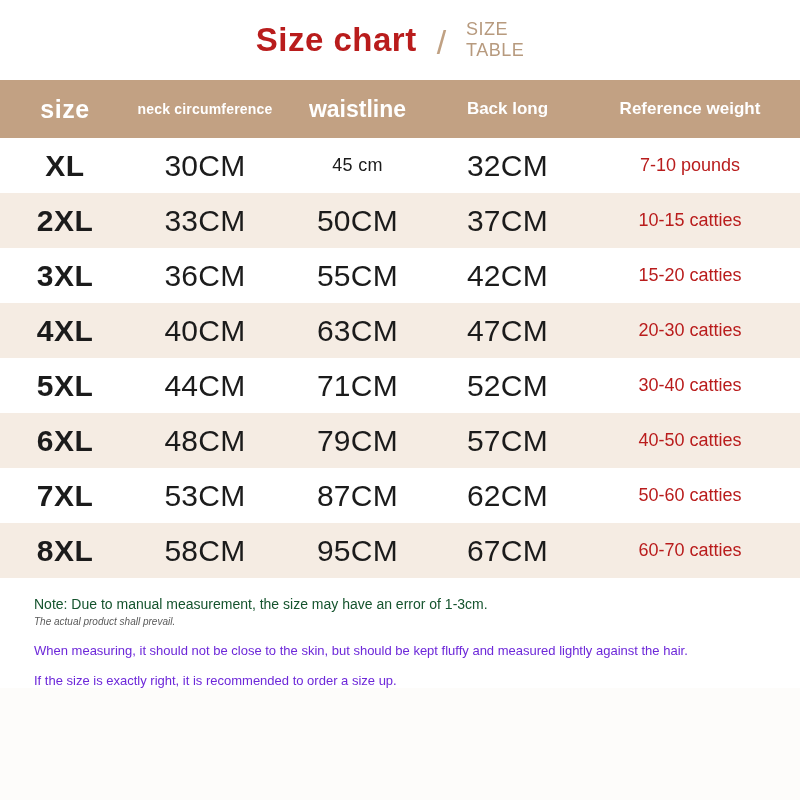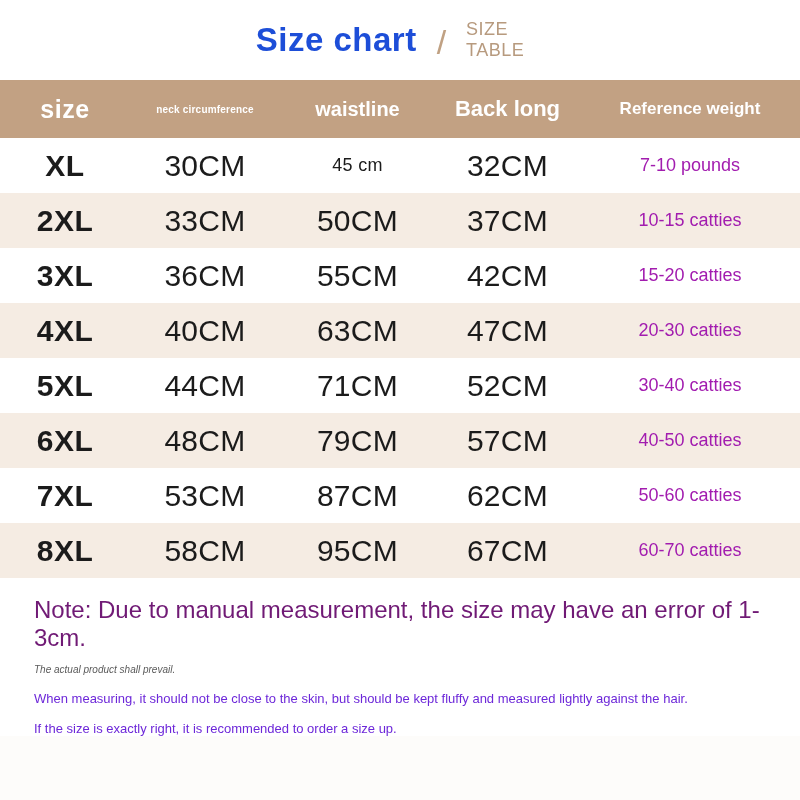--- a/index.html
+++ b/index.html
@@ -31,21 +31,21 @@
   }
   .header-inner {
     display: flex;
     align-items: center;
     gap: 18px;
     transform: translateX(-10px);
   }
   .title-main {
     font-size: 33px;
     font-weight: bold;
-    color: #1d4ed8;
+    color: #b91c1c;
     letter-spacing: 0.5px;
   }
   .slash {
     font-size: 34px;
     color: #c0a183;
     font-weight: 400;
     margin: 0 2px;
     transform: translateY(2px);
   }
   .title-sub {
@@ -69,23 +69,23 @@
   }
   .head-row {
     background: #c2a183;
     height: 58px;
   }
   .head-row th {
     color: #ffffff;
     font-weight: bold;
   }
   .th-size      { width: 130px; font-size: 25px; letter-spacing: 0.5px; }
-  .th-neck      { width: 150px; font-size: 10px; letter-spacing: 0.2px; margin-top: 6px; }
-  .th-waist     { width: 155px; font-size: 20px; }
-  .th-back      { width: 145px; font-size: 22px; }
+  .th-neck      { width: 150px; font-size: 14px; letter-spacing: 0.2px; margin-top: 6px; }
+  .th-waist     { width: 155px; font-size: 23px; }
+  .th-back      { width: 145px; font-size: 17px; }
   .th-weight    { width: 220px; font-size: 17px; }
 
   .row-odd  { background: #ffffff; }
   .row-even { background: #f5ece3; border-radius: 18px; }
   .data-row { height: 55px; }
 
   .cell-size {
     font-size: 30px;
     font-weight: bold;
     color: #1b1b1b;
@@ -96,33 +96,33 @@
     font-weight: normal;
     color: #1b1b1b;
     letter-spacing: 0.3px;
   }
   .cell-num.small {
     font-size: 18px;
     font-weight: normal;
   }
   .cell-weight {
     font-size: 18px;
-    color: #a21caf;
+    color: #b91c1c;
   }
 
   
   .notes {
     background: #ffffff;
     padding: 18px 34px 0 34px;
     box-sizing: border-box;
   }
   .note-main {
-    font-size: 24px;
-    color: #701a75;
-    margin-bottom: 12px;
+    font-size: 14px;
+    color: #14532d;
+    margin-bottom: 4px;
   }
   .note-small {
     font-size: 10px;
     color: #5a5a5a;
     margin-bottom: 16px;
     font-style: italic;
   }
   .note-line {
     font-size: 13px;
     color: #6d28d9;

